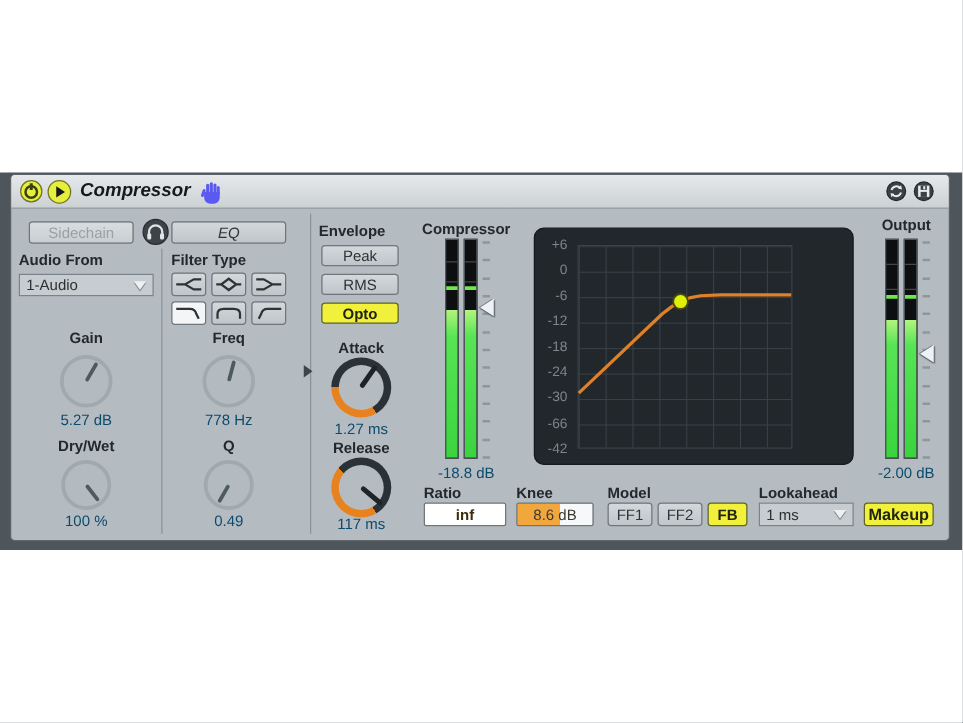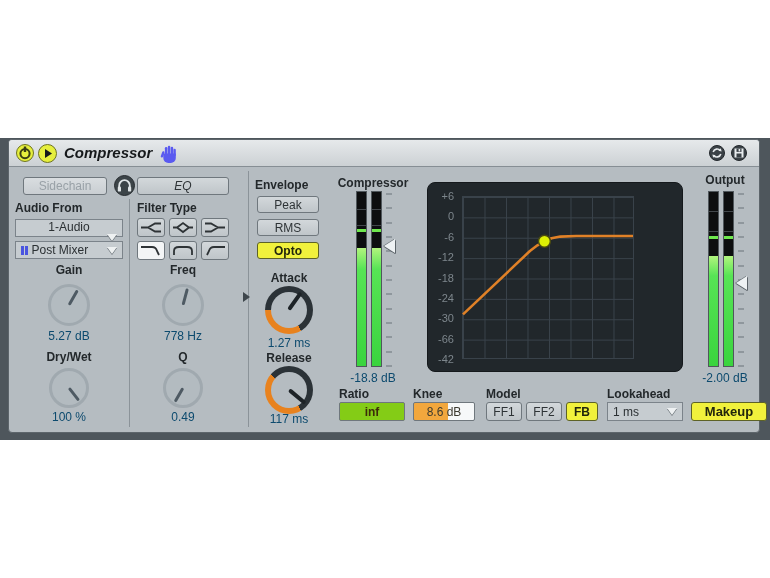--- a/index.html
+++ b/index.html
@@ -55,21 +55,21 @@
          border-radius:8px;border:1px solid #15191c;box-sizing:border-box;}
   #grid{position:absolute;left:34px;top:13px;width:172px;height:163px;
         background-image:linear-gradient(#39424a 1px,transparent 1px),linear-gradient(90deg,#39424a 1px,transparent 1px);
         background-size:21.5px 20.375px;border:1px solid #39424a;box-sizing:border-box;}
   #curve-svg{position:absolute;left:0;top:0;width:100%;height:100%;overflow:visible;}
   .ylab{position:absolute;right:228px;width:30px;text-align:right;font-size:11px;color:#7d868c;}
   #gr-box{position:absolute;left:218px;top:11px;width:26px;height:168px;border:1px solid #4a5258;box-sizing:border-box;}
   #gr-label{position:absolute;left:0;width:100%;top:4px;text-align:center;font-size:8.5px;letter-spacing:2px;color:#959da3;}
   #gr-bar{position:absolute;left:3px;right:3px;top:22px;height:4px;background:#e5930f;}
   
-  #ratio-box{background:#84cc16;font-weight:bold;color:#3c2d09;}
+  #ratio-box{background:#ffffff;font-weight:bold;color:#3c2d09;}
   #knee-box{background:linear-gradient(90deg,#f2a73d 0 57%,#f6f8f9 57%);color:#3c3a30;}
   .filter-btn{padding:0;}
   .filter-btn svg{display:block;}
   .filter-btn.sel{background:#f3f5f6;}
   #sidechain-btn{color:#99a1a7;background:linear-gradient(#d9dde0,#c9ced2);}
   .fold-arrow{position:absolute;width:0;height:0;border-top:5px solid transparent;border-bottom:5px solid transparent;
               border-left:7px solid #3e464c;}
 </style>
 </head>
 <body>
@@ -126,30 +126,22 @@
     <div class="tb-icon" style="position:absolute;left:105px;top:35px;width:21px;height:21px;background:#3c4448;border:1px solid #272c30;box-sizing:border-box;">
       <svg width="19" height="19" viewBox="0 0 19 19">
           <path d="M4.2 12.5 v-3 a5.3 5.3 0 0 1 10.6 0 v3" fill="none" stroke="#dfe4e6" stroke-width="1.8"></path>
           <rect x="2.8" y="10.6" width="3.2" height="5" rx="1.2" fill="#dfe4e6"></rect>
           <rect x="13" y="10.6" width="3.2" height="5" rx="1.2" fill="#dfe4e6"></rect>
         </svg>
     </div>
     <div class="btn" style="left:128px;top:37px;width:92px;height:18px;font-style:italic;">EQ</div>
 
     <div class="lbl" style="left:6px;top:61px;">Audio From</div>
-    <div class="dd" style="left:6px;top:79px;width:108px;height:18px;flex-direction:column;">
+    <div class="dd" style="left:6px;top:79px;width:108px;height:18px;">
       <span>1-Audio</span>
-      <span class="arrow"></span>
-    </div>
-    <div class="dd" style="left:6px;top:101px;width:108px;height:18px;">
-      <span style="display:inline-flex;gap:1.5px;margin-right:4px;">
-          <i style="width:2.5px;height:9px;background:#4a55e0;"></i>
-          <i style="width:2.5px;height:9px;background:#4a55e0;"></i>
-        </span>
-      <span>Post Mixer</span>
       <span class="arrow"></span>
     </div>
 
     <div class="lbl cl" style="left:20px;top:123px;width:80px;">Gain</div>
     <div class="knob" style="left:39px;top:144px;width:42px;height:42px;">
       <div class="ptr" style="transform:translateX(-50%) rotate(210deg);"></div>
     </div>
     <div class="val" style="left:20px;top:189px;width:80px;">5.27 dB</div>
 
     <div class="lbl cl" style="left:20px;top:210px;width:80px;">Dry/Wet</div>
@@ -289,21 +281,21 @@
     <div class="btn" style="left:477px;top:262px;width:36px;height:19px;">FF1</div>
     <div class="btn" style="left:517px;top:262px;width:36px;height:19px;">FF2</div>
     <div class="btn yellow" style="left:557px;top:262px;width:32px;height:19px;">FB</div>
 
     <div class="lbl" style="left:598px;top:247px;">Lookahead</div>
     <div class="dd" style="left:598px;top:262px;width:76px;height:19px;">
       <span>1 ms</span>
       <span class="arrow"></span>
     </div>
 
-    <div class="btn yellow" style="left:682px;top:262px;width:76px;height:19px;font-size:13px;text-align:center;">Makeup</div>
+    <div class="btn yellow" style="left:682px;top:262px;width:56px;height:19px;font-size:13px;text-align:center;">Makeup</div>
 
     <div class="lbl cl" style="left:676px;top:33px;width:80px;">Output</div>
     <div class="meter" id="out-meter" style="left:699px;top:51px;">
         <div class="mbar l">
           <div class="mgreen" style="top: 37%;"></div>
           <div class="mpeak" style="top: 25%;"></div>
           <div class="mseg" style="top: 11.1%;"></div>
           <div class="mseg" style="top: 22.2%;"></div>
         </div>
         <div class="mbar r">

